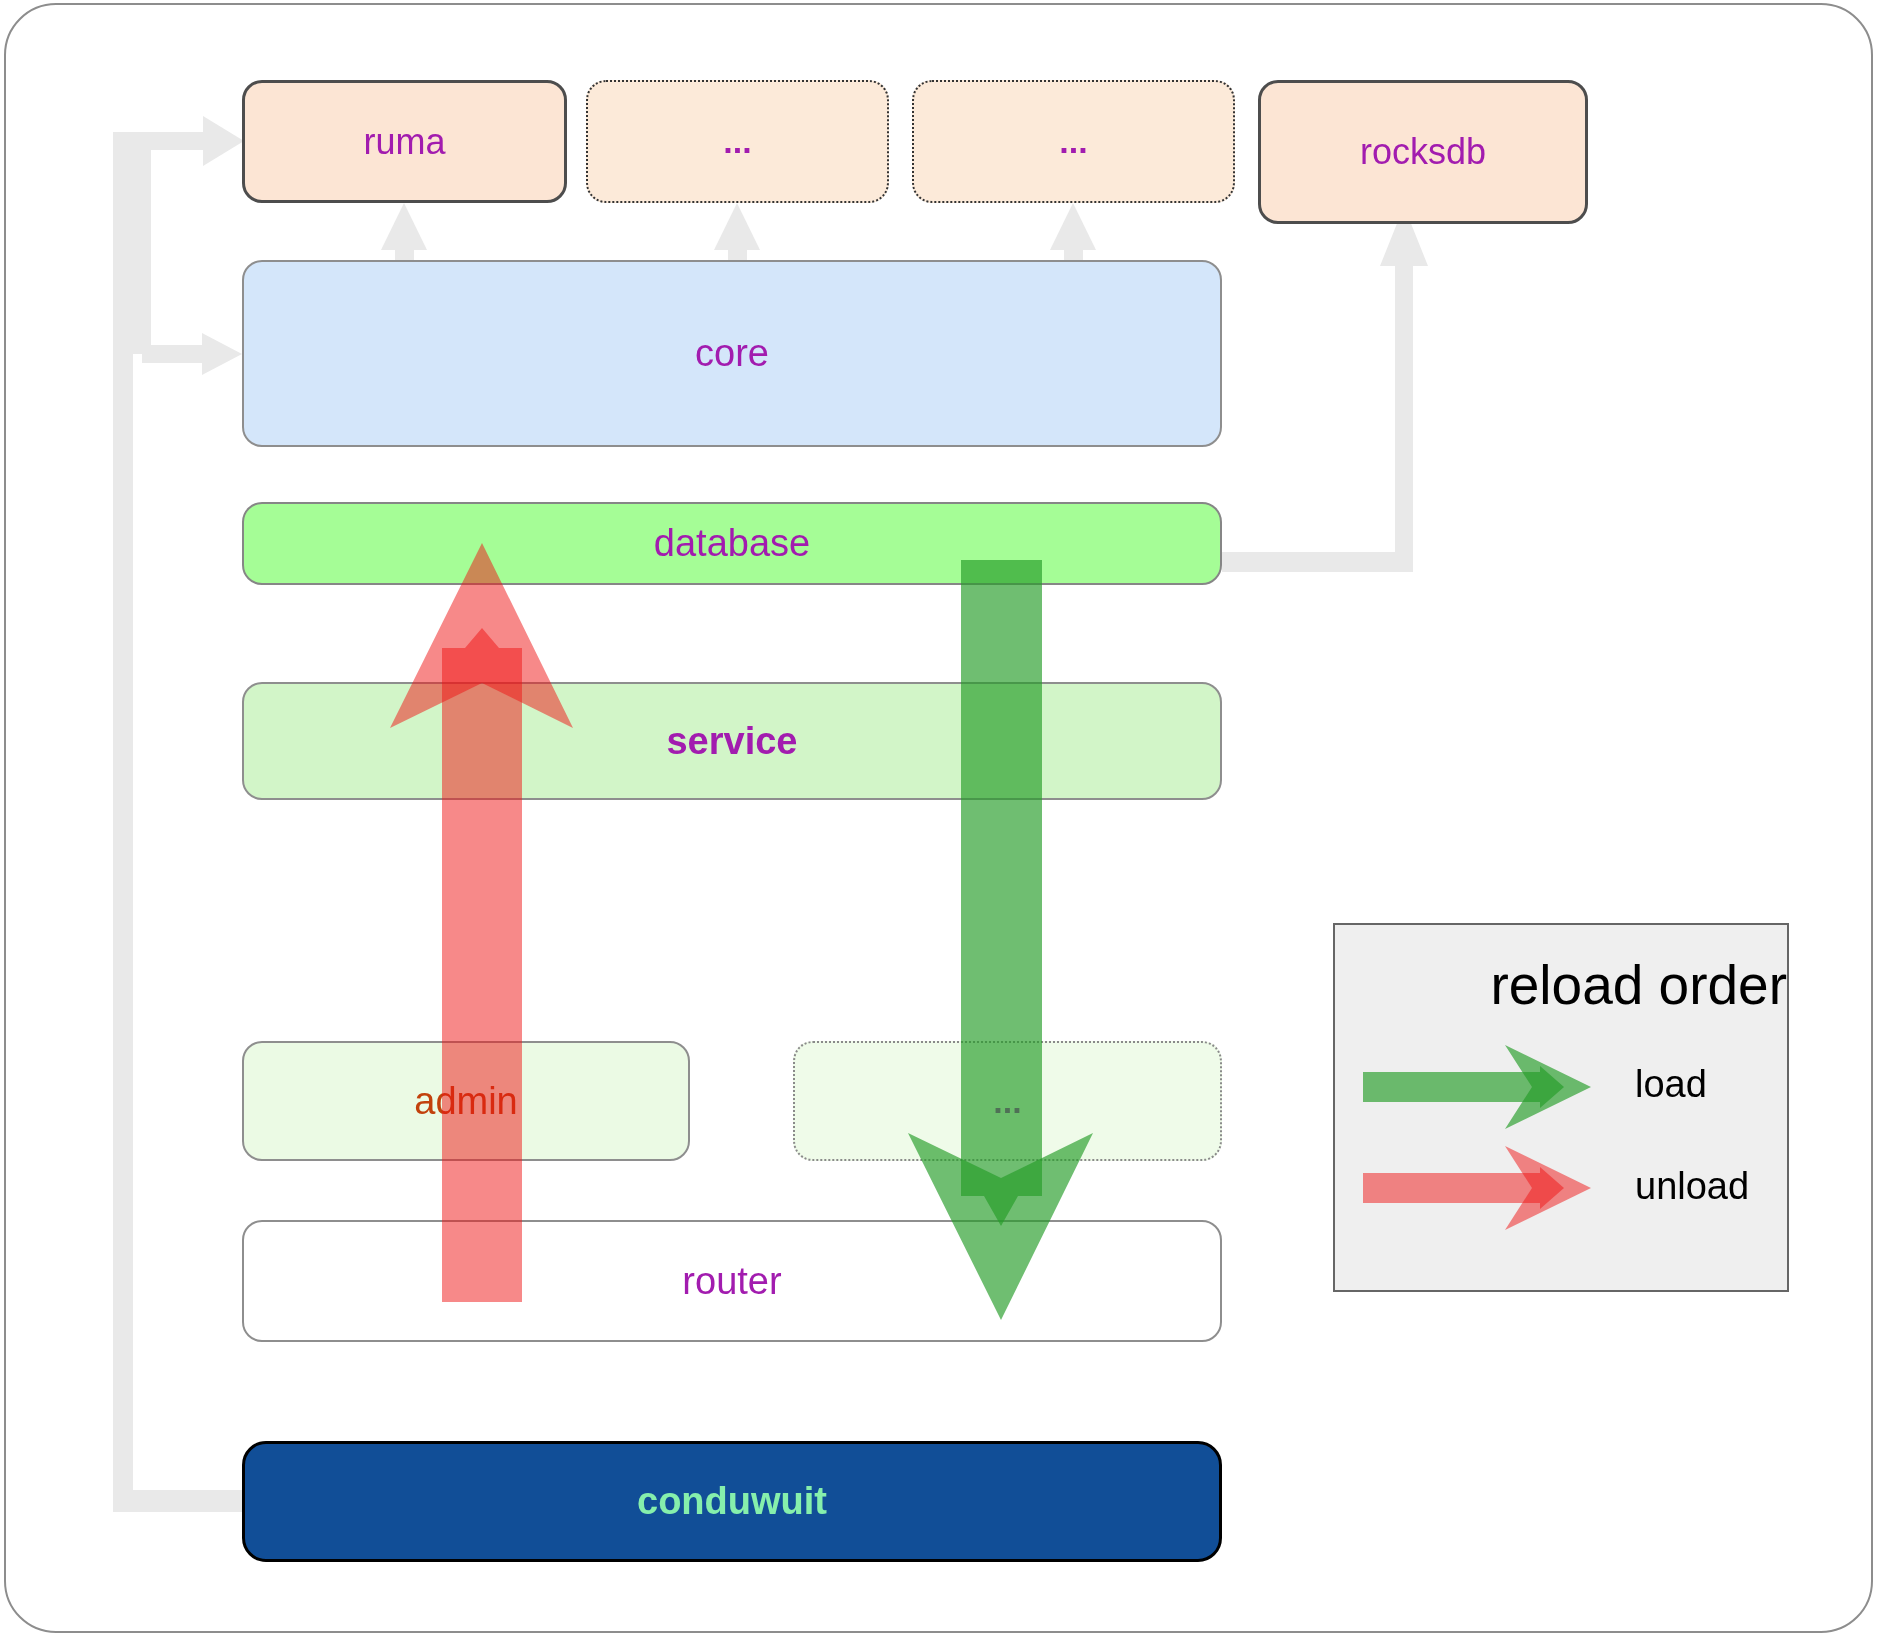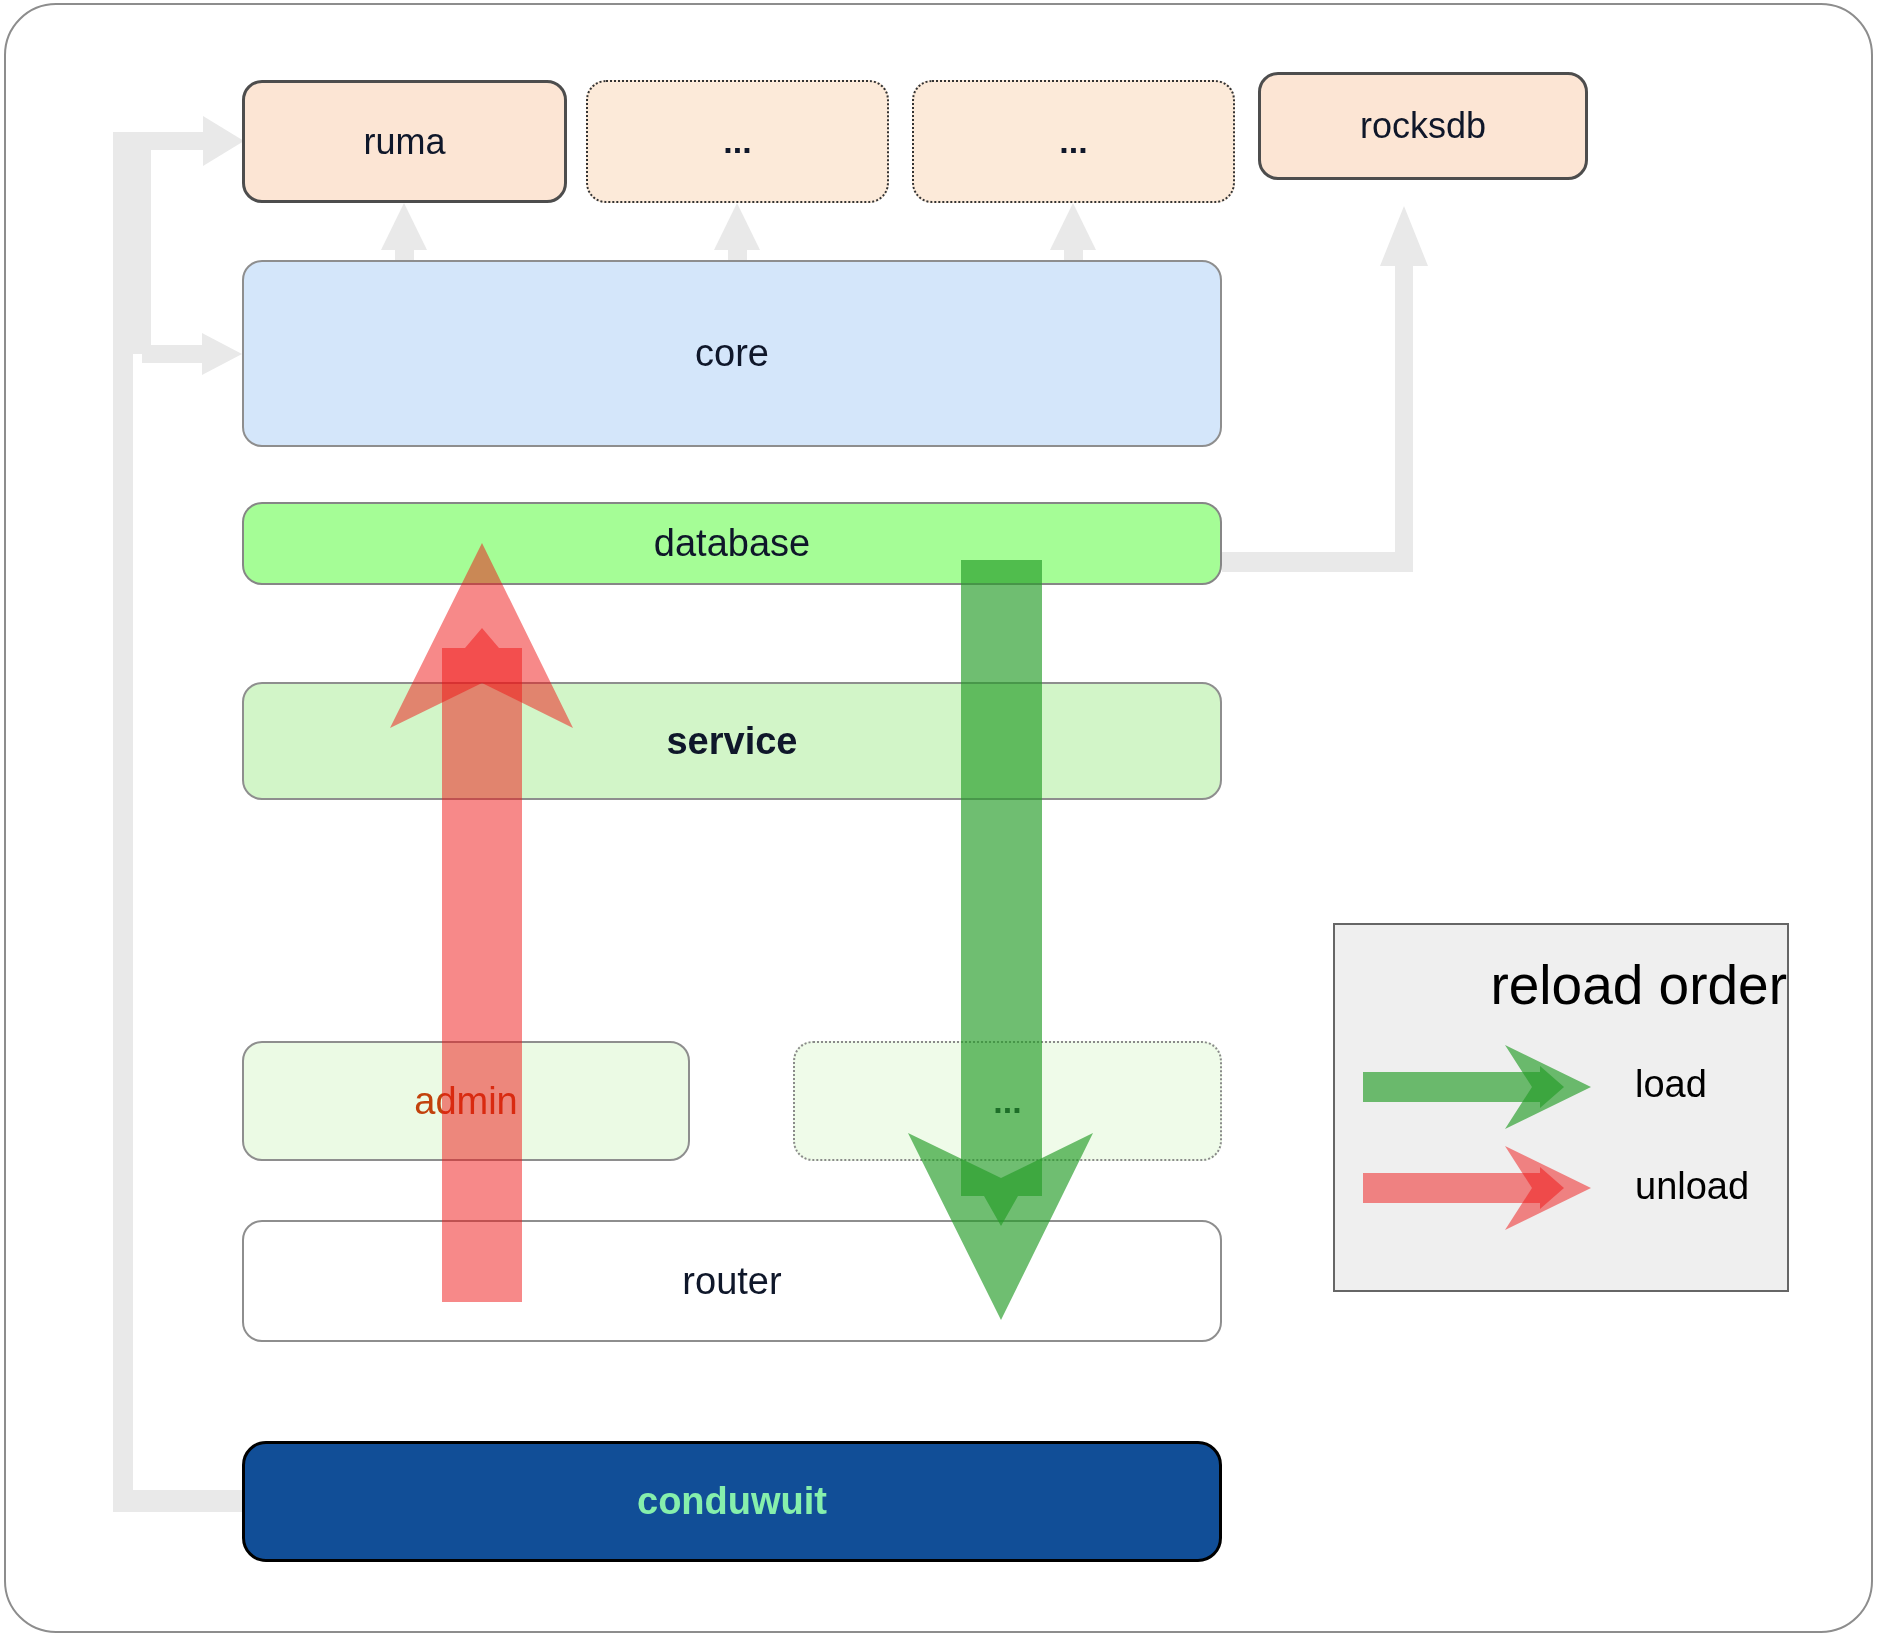--- a/index.html
+++ b/index.html
@@ -4,28 +4,28 @@
 <style>
   html,body{margin:0;padding:0;background:#ffffff;}
   body{width:1883px;height:1643px;font-family:"Liberation Sans",sans-serif;}
   .canvas{position:relative;width:1883px;height:1643px;overflow:hidden;background:#fff;}
   .frame{position:absolute;left:4px;top:3px;width:1869px;height:1630px;
          border:2.5px solid #8d8d8d;border-radius:52px;box-sizing:border-box;}
   svg.layer{position:absolute;left:0;top:0;width:1883px;height:1643px;pointer-events:none;}
   #connector-layer{z-index:1;}
   #arrow-layer{z-index:3;}
   .box{position:absolute;z-index:2;display:flex;align-items:center;justify-content:center;
-       box-sizing:border-box;border-radius:20px;color:#0f172a;font-size:38px;}
+       box-sizing:border-box;border-radius:20px;color:#a21caf;font-size:38px;}
   .box.peach{background:#fce5d4;border:3px solid #4d4d4d;}
   .box.peach-dotted{background:#fcead9;border:2px dotted #333;}
   .box.dots-label{font-weight:700;font-size:34px;}
   .node-ruma{left:242px;top:80px;width:325px;height:123px;font-size:36px;}
   .node-dots-top-1{left:586px;top:80px;width:303px;height:123px;}
   .node-dots-top-2{left:912px;top:80px;width:323px;height:123px;}
-  .node-rocksdb{left:1258px;top:72px;width:330px;height:108px;font-size:36px;}
+  .node-rocksdb{left:1258px;top:80px;width:330px;height:144px;font-size:36px;}
   .node-core{left:242px;top:260px;width:980px;height:187px;background:#d4e6fa;border:2px solid #8e8e8e;}
   .node-database{left:242px;top:502px;width:980px;height:83px;background:#a5fd96;border:2px solid #868686;}
   .node-service{left:242px;top:682px;width:980px;height:118px;background:#d2f5c8;border:2px solid #8e8e8e;font-weight:bold;}
   .node-api{left:242px;top:862px;width:980px;height:121px;background:#defad2;border:2px solid #9a9a9a;}
   .node-admin{left:242px;top:1041px;width:448px;height:120px;background:#ebfae4;border:2px solid #8e8e8e;color:#c2410c;}
   .node-admin-dots{left:793px;top:1041px;width:429px;height:120px;background:#effbe9;border:2px dotted #8a8a8a;}
   .node-router{left:242px;top:1220px;width:980px;height:122px;background:#ffffff;border:2px solid #8e8e8e;}
   .node-conduwuit{left:242px;top:1441px;width:980px;height:121px;background:#114e97;border:3px solid #000;
                   border-radius:24px;color:#86efac;font-weight:700;}
   .legend{position:absolute;z-index:2;left:1333px;top:923px;width:456px;height:369px;

